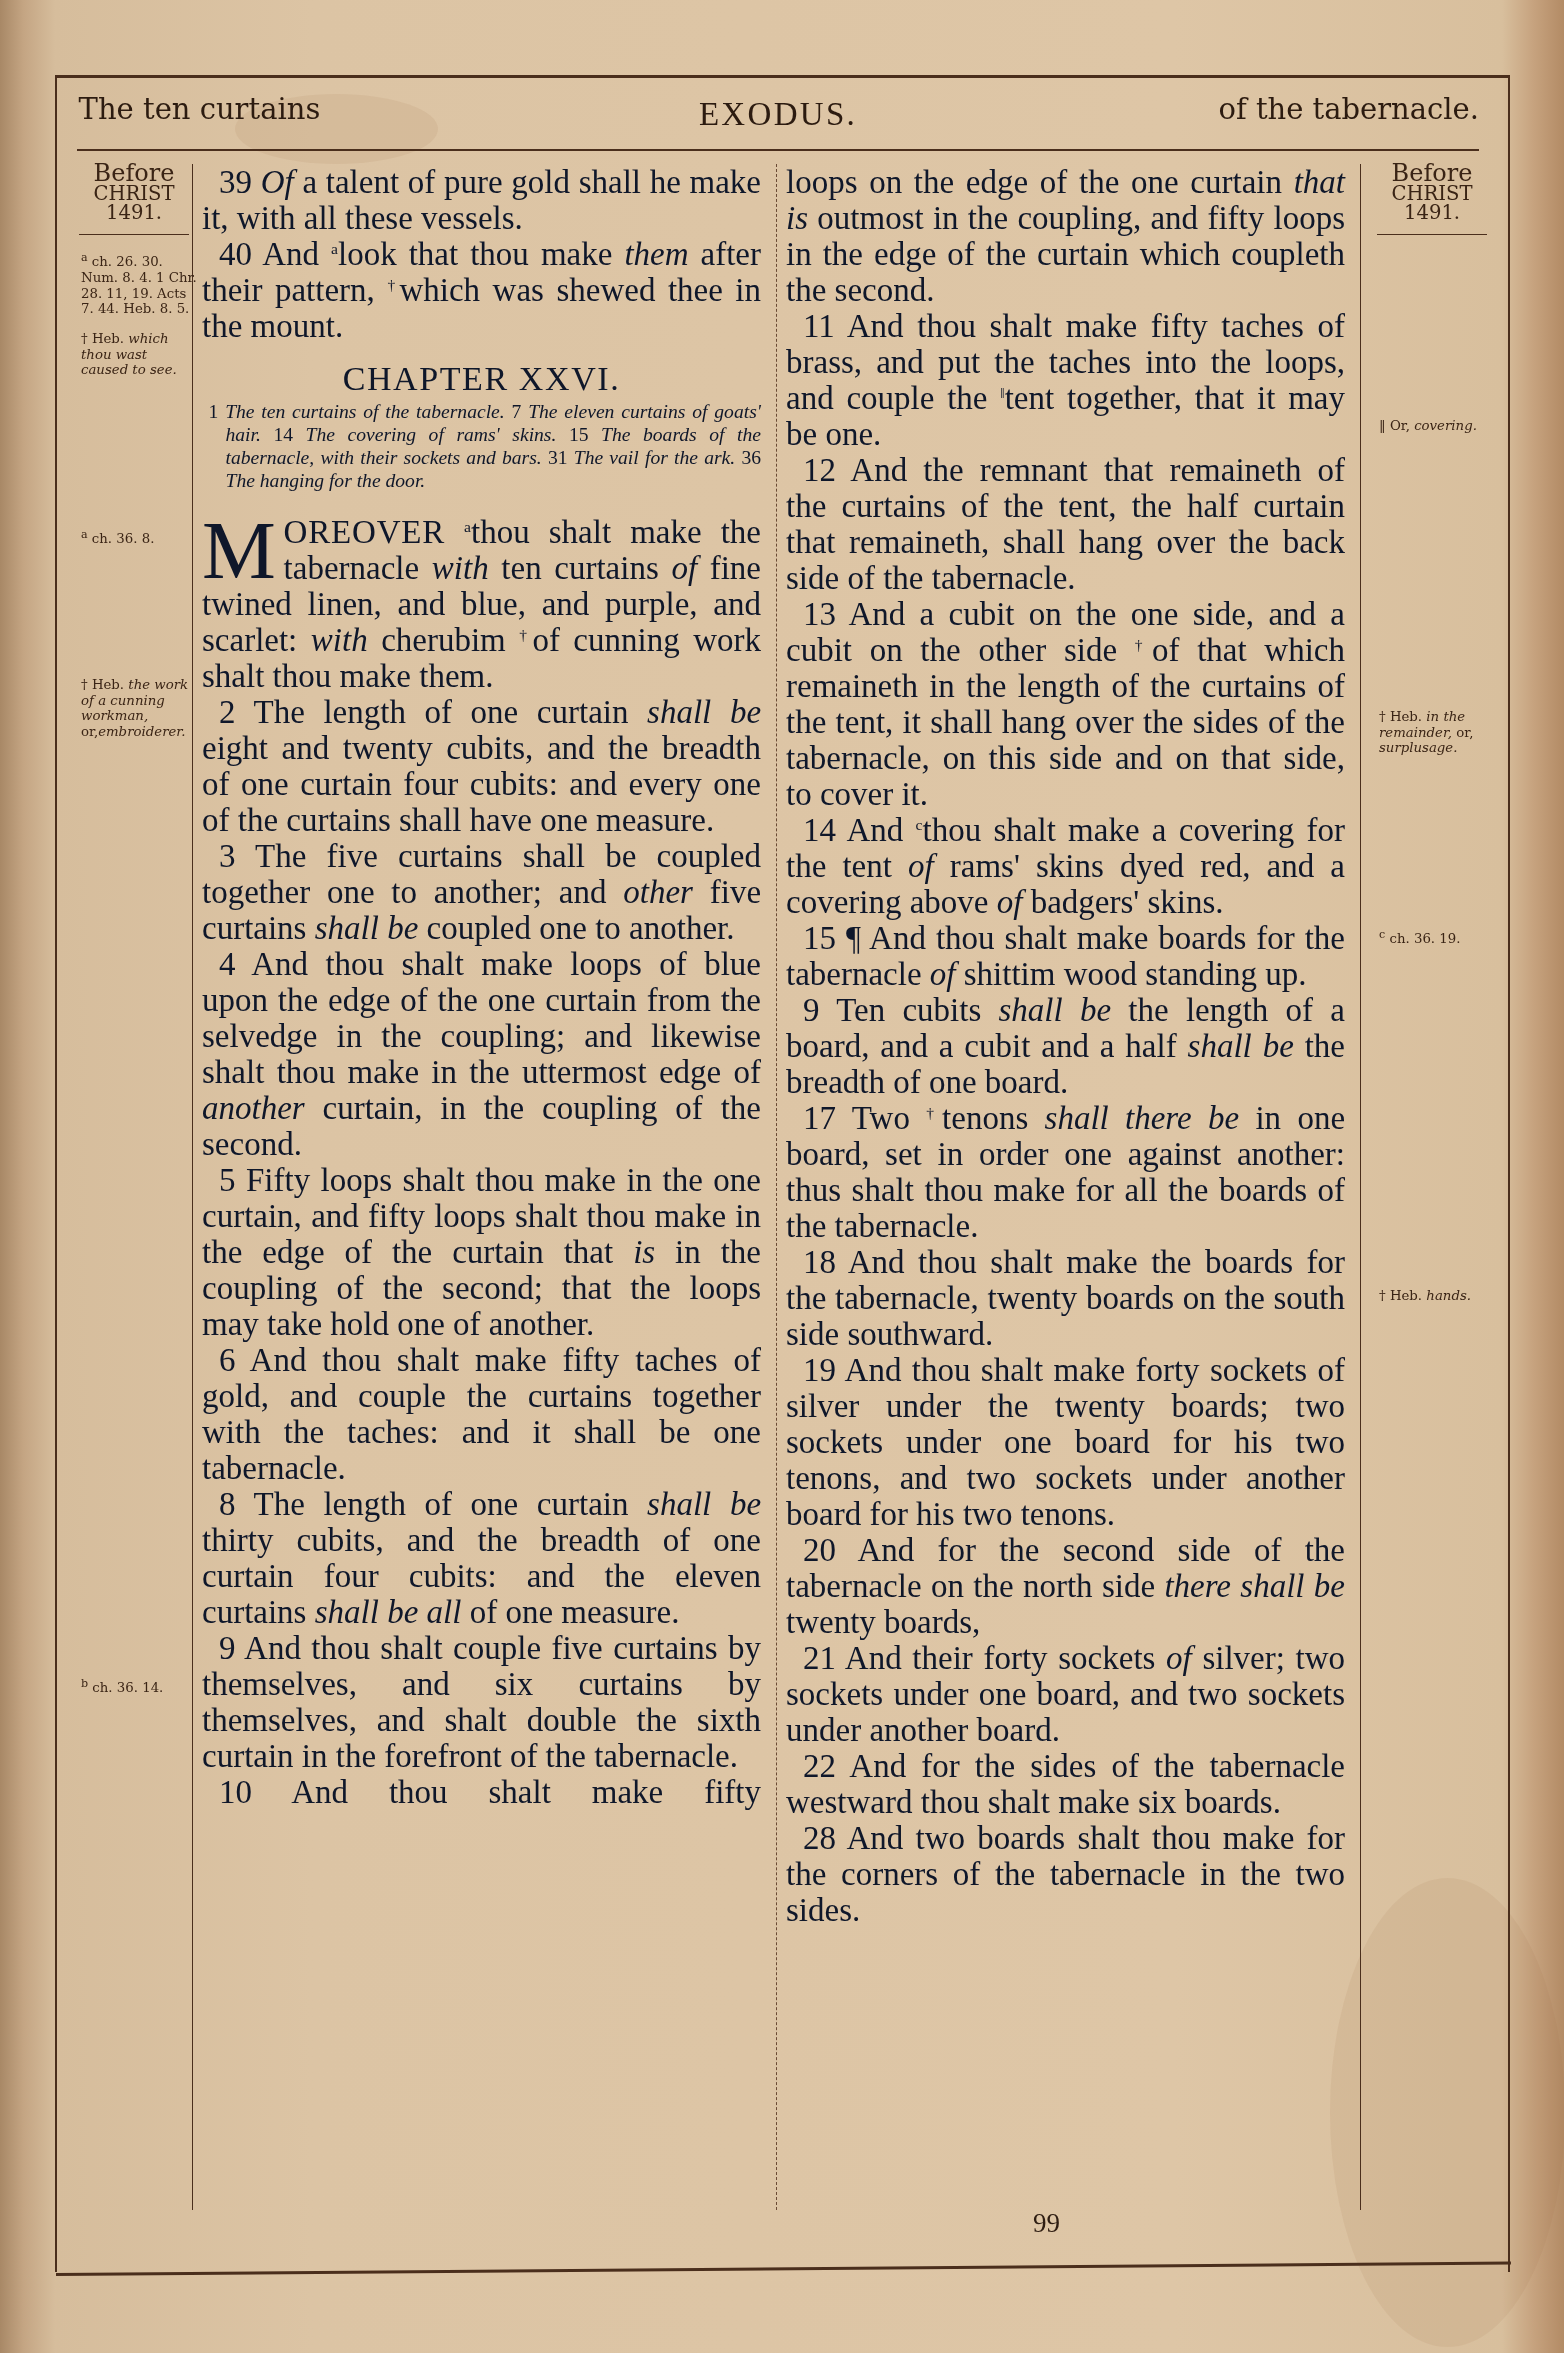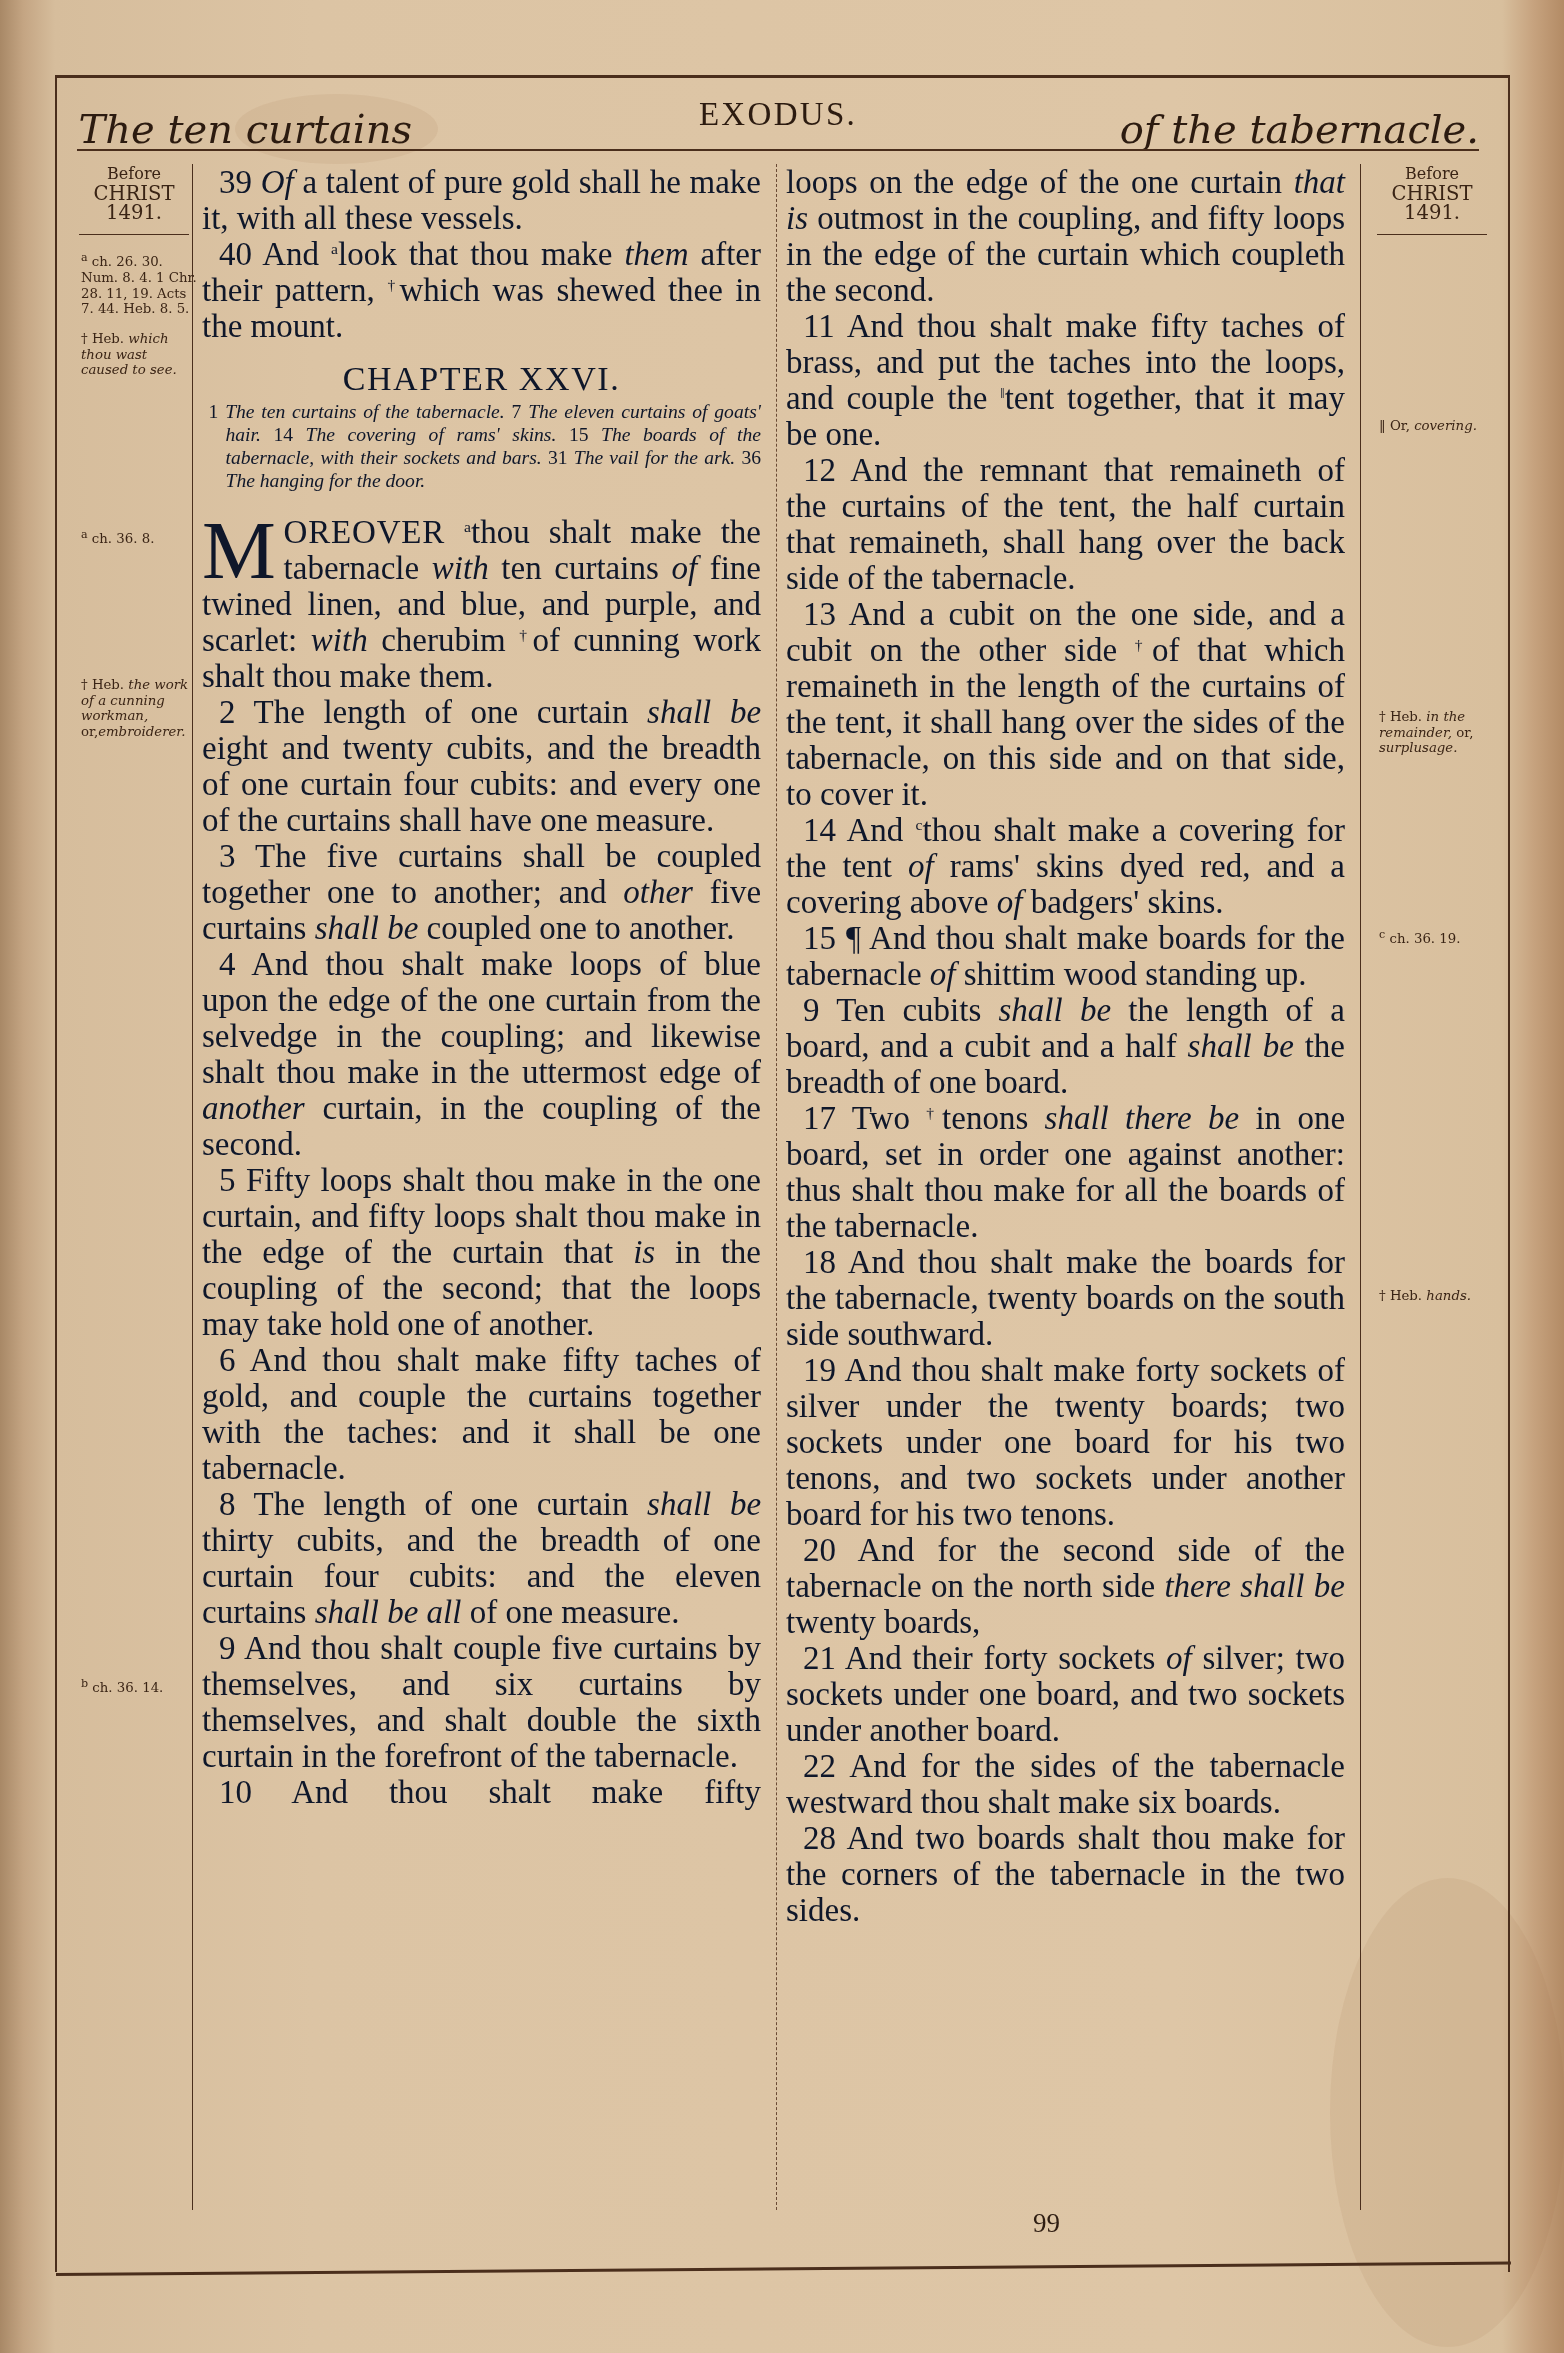--- a/index.html
+++ b/index.html
@@ -18,22 +18,22 @@
     box-sizing: border-box;
   }
   .bottom-rule {
     position: absolute; left: 56px; top: 2273px; width: 1455px; height: 0;
     border-top: 3.9px solid #4a2e1c; transform: rotate(-0.45deg); transform-origin: left;
   }
   .running-head {
     position: absolute; left: 77px; top: 88px; width: 1402px; height: 55px;
   }
   .rh-left, .rh-right {
-    position: absolute; top: 18px; font-family: "DejaVu Serif", serif;
-    font-style: italic; font-size: 40px; color: #2c1b10;
+    position: absolute; top: 4px; font-family: "DejaVu Serif", serif;
+    font-size: 29px; color: #2c1b10;
   }
   .rh-left { left: 1.6px; }
   .rh-right { right: 0px; }
   .rh-center {
     position: absolute; left: 0; right: 0; top: 7.8px; text-align: center;
     font-family: Liberation Serif, serif; font-size: 33px; letter-spacing: 2.3px; color: #2c1b10;
   }
   .head-rule {
     position: absolute; left: 77px; top: 149px; width: 1402px; border-top: 2.3px solid #4a2e1c;
   }
@@ -42,21 +42,21 @@
   }
   .col-rule.thin { border-left: 0.8px dashed #6a4a34; }
   .margin {
     position: absolute; top: 164px; width: 125px; text-align: left;
     font-family: "DejaVu Serif", serif; font-size: 13.3px; line-height: 15.6px; color: #3a2415;
   }
   .margin .bc {
     text-align: center; font-size: 19.6px; line-height: 19.6px; margin-bottom: 11px;
     padding-bottom: 11px; border-bottom: 1.6px solid #4a2e1c; margin-left: 9.4px; margin-right: 6.3px;
   }
-  .margin .bc .bc-word { font-size: 16px; }
+  .margin .bc .bc-word { font-size: 24px; }
   .margin .note { position: absolute; left: 11px; width: 117px; }
   .margin .note i { font-style: italic; }
   .col {
     position: absolute; top: 164px;
     font-family: "Liberation Serif", serif; font-size: 33px; line-height: 36px;
     color: #0f172a; text-align: justify;
   }
   .col p { margin: 0; text-indent: 17px; }
   .col p.cont { text-indent: 0; }
   .col i { font-style: italic; }

